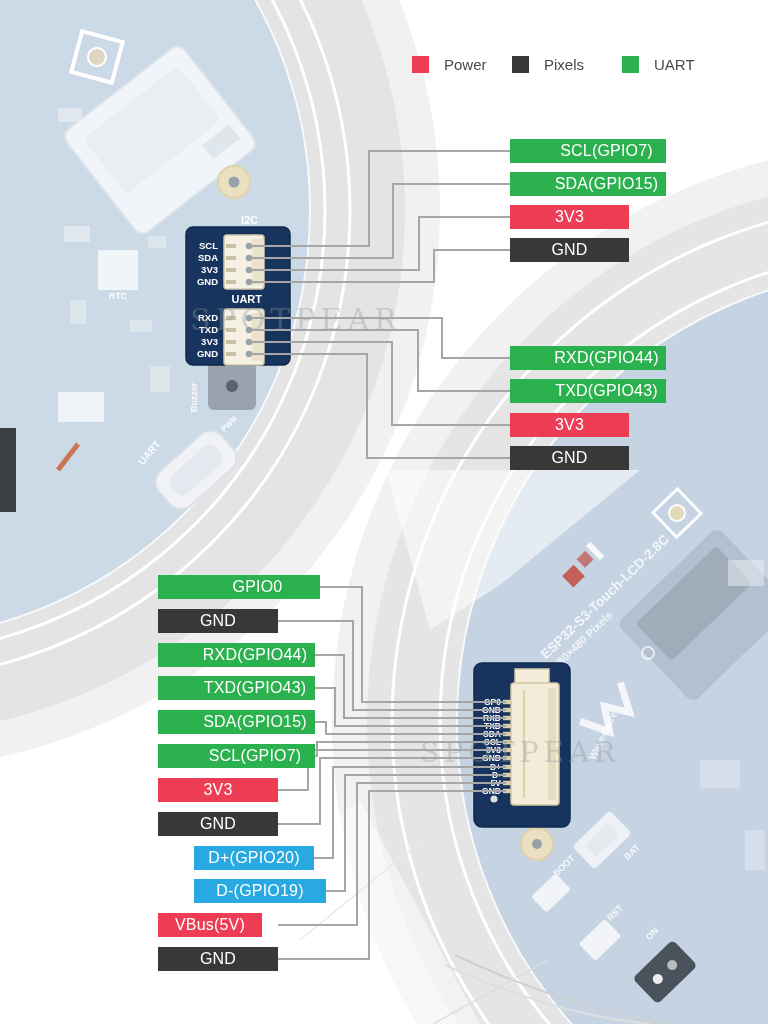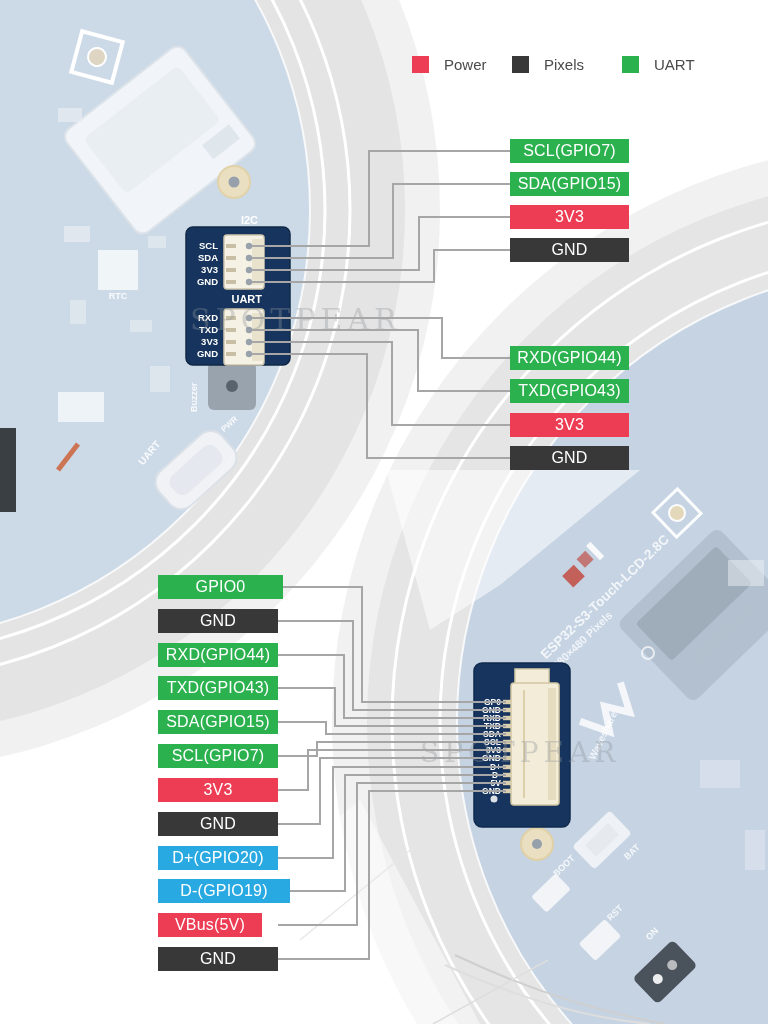--- a/index.html
+++ b/index.html
@@ -4,24 +4,24 @@
 <style>
   html,body{margin:0;padding:0;background:#ffffff;}
   #stage{position:relative;width:768px;height:1024px;background:#ffffff;overflow:hidden;
          font-family:"Liberation Sans",sans-serif;}
   svg{position:absolute;left:0;top:0;}
   .legend-item{position:absolute;top:56px;display:flex;align-items:center;gap:15px;
                font-size:15px;color:#4a4a4a;}
   .swatch{width:17px;height:17px;display:inline-block;}
   .pin-label{position:absolute;height:24px;display:flex;align-items:center;justify-content:center;
              color:#ffffff;font-size:16px;letter-spacing:.2px;}
-  .t-gpio{background:#2bb14e;}
+  .t-gpio{background:#2bb14e;padding-left:37px;}
   .t-power{background:#ec3d54;}
   .t-ground{background:#383838;}
-  .t-usb{background:#29a9e2;}
+  .t-usb{background:#29a9e2;margin-left:36px;}
   .silk{fill:#ffffff;font-family:"Liberation Sans",sans-serif;font-weight:bold;}
 </style>
 </head>
 <body>
 
 <div id="stage">
 
 <svg width="768" height="1024" viewBox="0 0 768 1024">
 
   <g>

